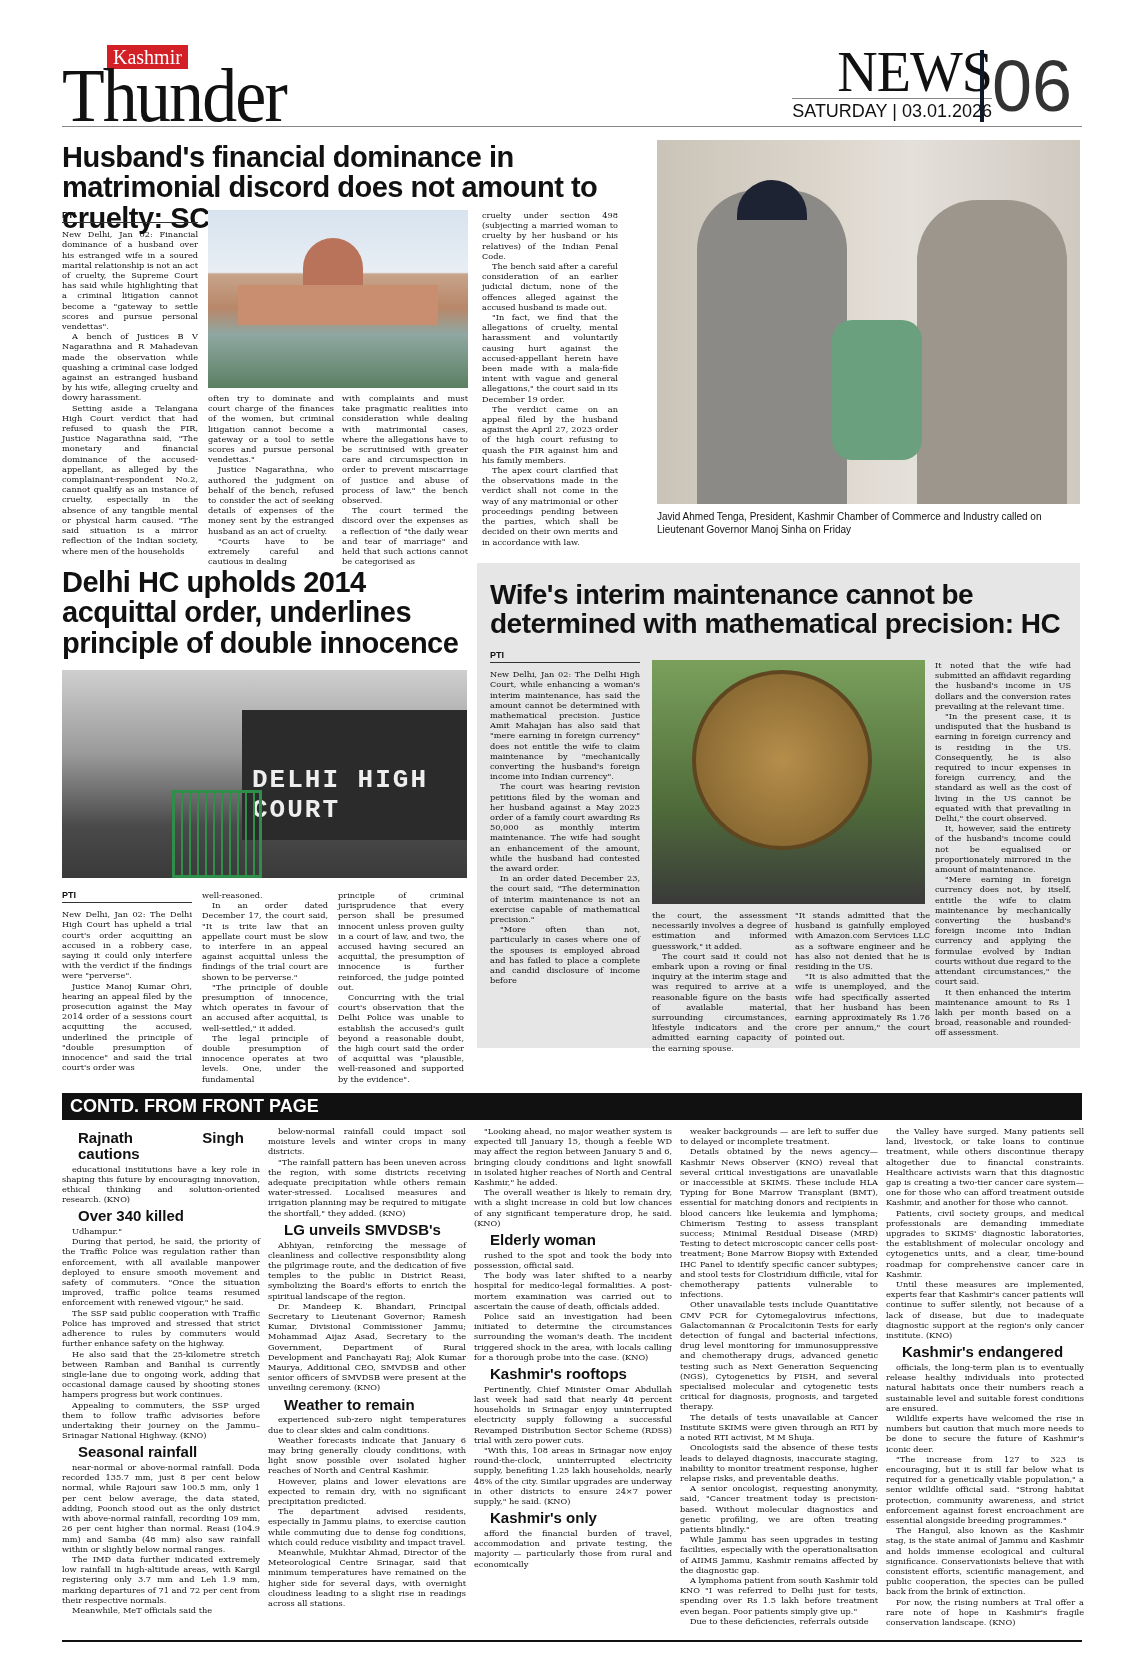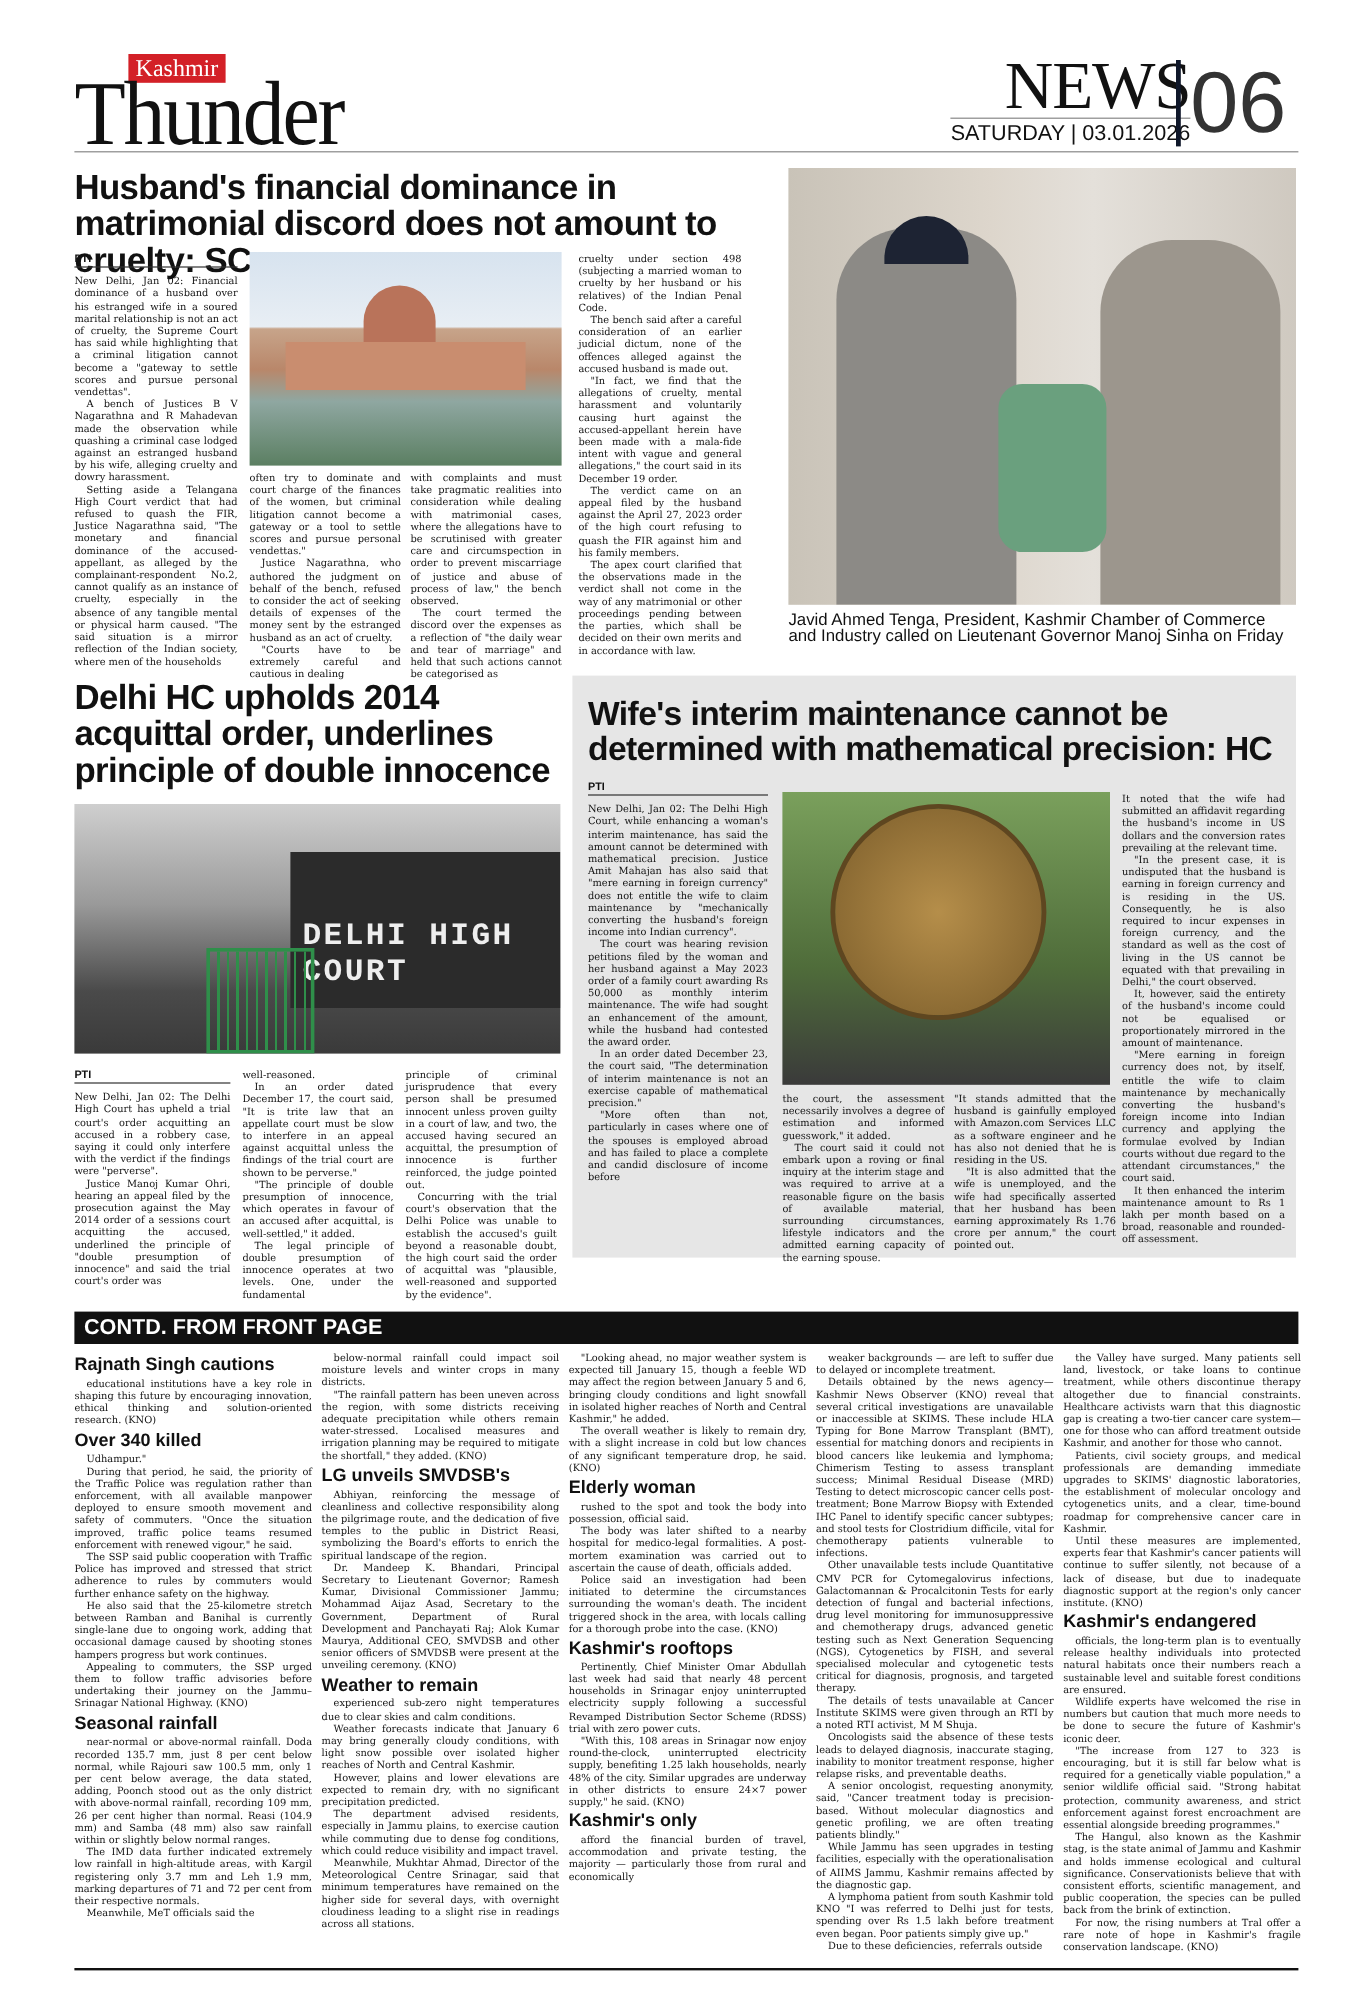--- a/index.html
+++ b/index.html
@@ -12,24 +12,24 @@
 .date{right:148px;top:98px;font-family:"Liberation Sans",sans-serif;font-size:18px;border-top:1px solid #888;padding-top:2px}
 .pageno{right:68px;top:50px;font-family:"Liberation Sans",sans-serif;font-size:72px;line-height:72px;color:#333;border-left:4px solid #0f172a;padding-left:8px;font-weight:400}
 .rule{left:62px;width:1020px;height:1px;background:#888}
 h1,h2{font-family:"Liberation Sans",sans-serif;font-weight:700;color:#111;line-height:1.05}
 h1.big{font-size:29px;letter-spacing:-.5px}
 .byline{font-family:"Liberation Sans",sans-serif;font-size:9px;font-weight:700;border-bottom:1px solid #333;padding-bottom:2px;margin-bottom:6px}
 .col{position:absolute;font-size:8.2px;line-height:10.2px;text-align:justify;hyphens:auto}
 .col p{text-indent:10px}
 .col p.first{text-indent:0}
 .photo{position:absolute;overflow:hidden}
-.caption{font-family:"Liberation Sans",sans-serif;font-size:14px;line-height:13px}
+.caption{font-family:"Liberation Sans",sans-serif;font-size:10px;line-height:13px}
 .graybox{position:absolute;left:477px;top:563px;width:603px;height:485px;background:#e6e6e6}
 .bar{position:absolute;left:62px;top:1093px;width:1020px;height:27px;background:#111;color:#fff;font-family:"Liberation Sans",sans-serif;font-weight:700;font-size:18px;line-height:27px;padding-left:8px}
-.sec h2{font-size:15px;margin:4px 0 2px}
+.sec h2{font-size:15px;margin:4px 16px 2px}
 .bottom-rule{left:62px;top:1640px;width:1020px;height:2px;background:#111}
 </style>
 </head>
 <body>
 
 <div class="abs masthead-logo">
   <span class="kashmir-tag">Kashmir</span>
   <span class="thunder">Thunder</span>
 </div>
 <div class="abs news-word">NEWS</div>

